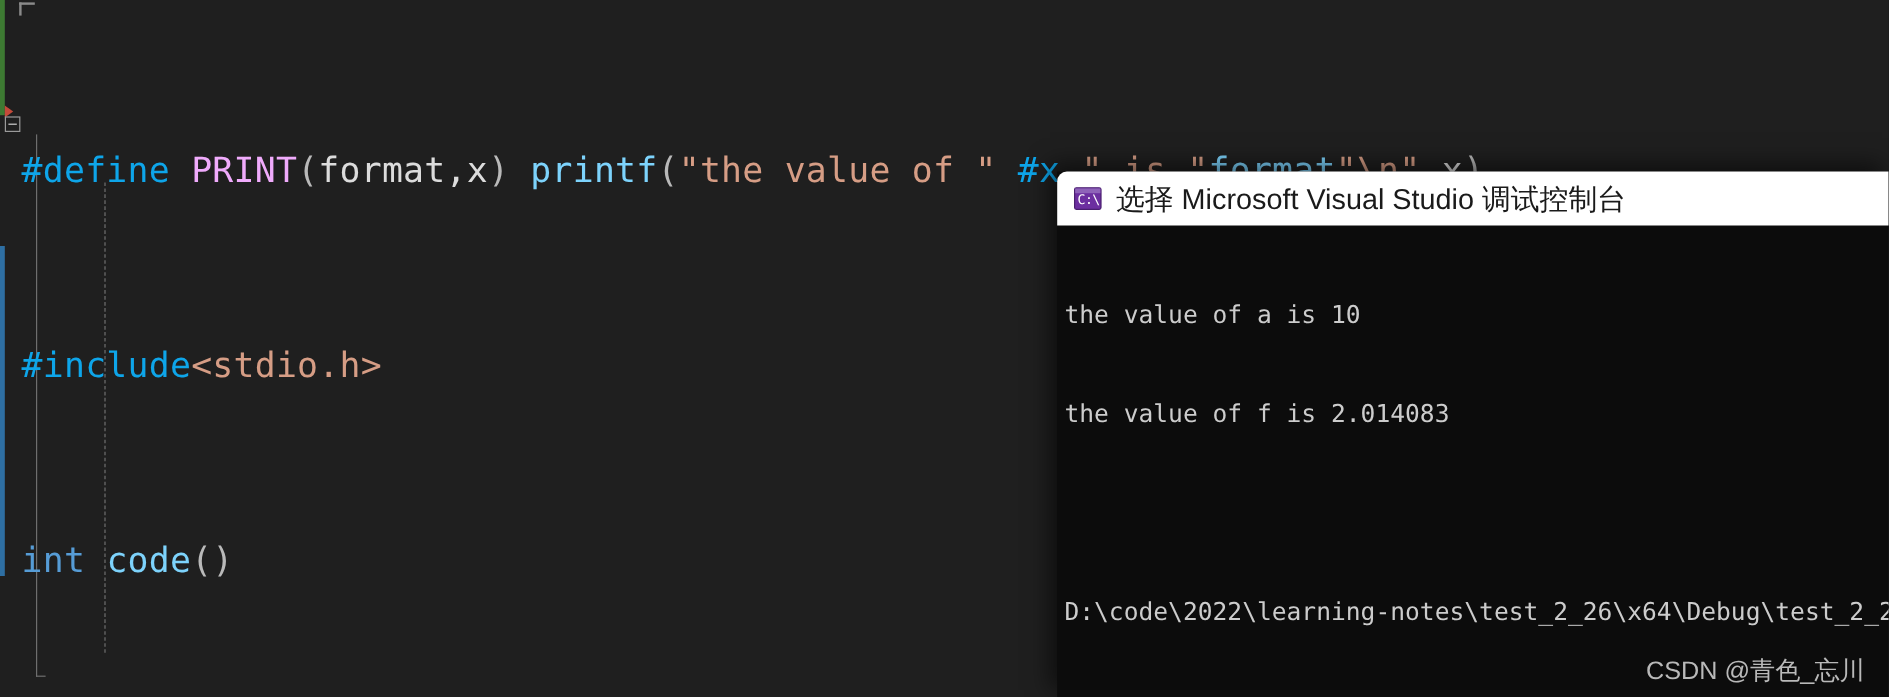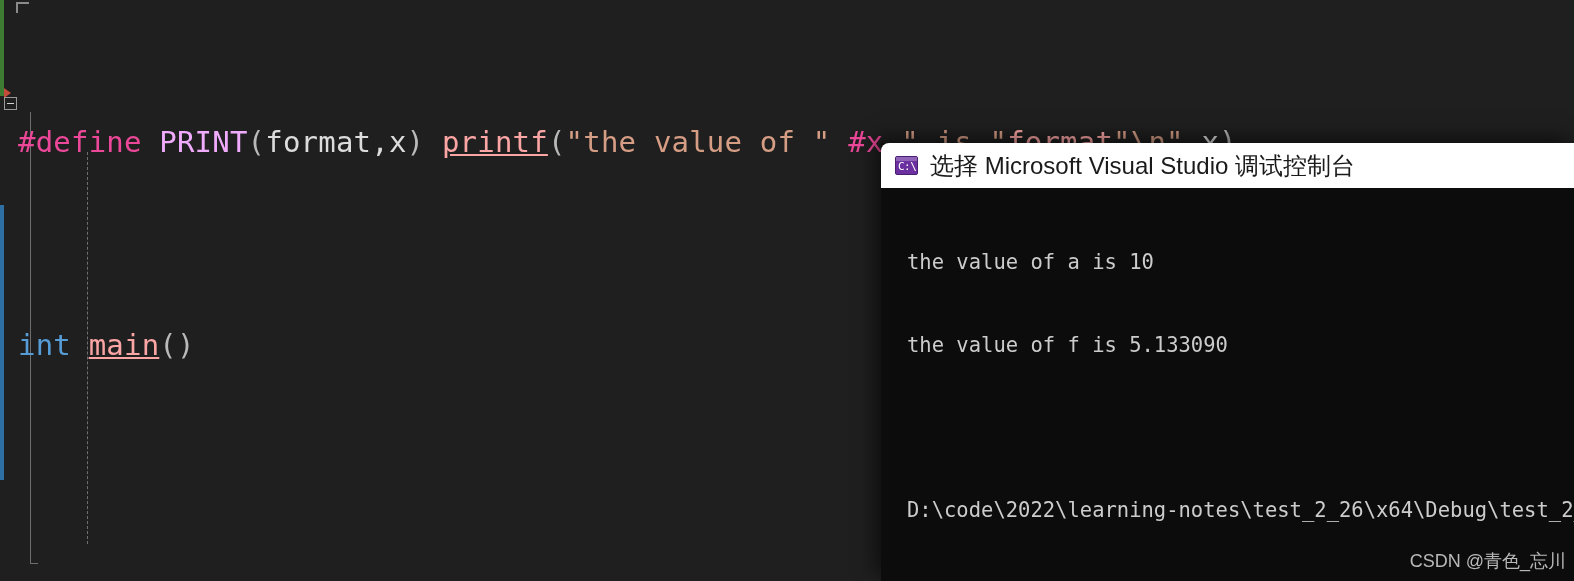--- a/index.html
+++ b/index.html
@@ -93,23 +93,23 @@
     white-space: pre;
   }
   .line {
     height: 40.6px;
     padding-left: 18px;
     box-sizing: border-box;
     position: relative;
   }
 
   
-  .t-pp      { color: #ec4899; }
+  .t-pp      { color: #0ea5e9; }
   .t-macro   { color: #f0abfc; }
-  .t-fn      { color: #fca5a5; text-decoration: underline; }
+  .t-fn      { color: #7dd3fc; }
   .t-str     { color: #d69d85; }
   .t-kw      { color: #569cd6; }
   .t-plain   { color: #dcdcdc; }
   .t-punct   { color: #dcdcdc; }
   .t-paren1  { color: #b9b9b9; }
   .t-hdr     { color: #d69d85; }
 
   
   #console {
     position: absolute;
@@ -162,29 +162,29 @@
   #console-body {
     padding: 6px 0 0 6px;
     font-family: "DejaVu Sans Mono", monospace;
     font-size: 20.5px;
     line-height: 27.5px;
     color: #cccccc;
     white-space: pre;
     overflow: hidden;
     height: 393px;
   }
-  .console-line { height: 27.5px; margin-left: 20px; }
+  .console-line { height: 27.5px; }
   .console-blank { height: 27.5px; }
 
   #watermark {
     position: absolute;
-    right: 8px;
+    right: 20px;
     bottom: 8px;
     font-family: "Liberation Sans", sans-serif;
-    font-size: 18px;
+    font-size: 21px;
     color: #b9b9b9;
     white-space: nowrap;
   }
 </style>
 </head>
 <body>
 
 <div id="screen">
 
   <div id="editor">
@@ -195,22 +195,23 @@
     <div class="red-dot"></div>
     <div class="collapse-box"></div>
     <div class="brace-rail"></div>
     <div class="brace-rail-foot"></div>
     <div class="indent-guide"></div>
 
     <div class="code">
 
       <div class="line"><span class="t-pp">#define</span><span class="t-plain"> </span><span class="t-macro">PRINT</span><span class="t-paren1">(</span><span class="t-plain">format</span><span class="t-punct">,</span><span class="t-plain">x</span><span class="t-paren1">)</span><span class="t-plain"> </span><span class="t-fn">printf</span><span class="t-paren1">(</span><span class="t-str">"the value of "</span><span class="t-plain"> </span><span class="t-pp">#x</span><span class="t-plain"> </span><span class="t-str">" is "</span><span class="t-fn">format</span><span class="t-str">"\n"</span><span class="t-punct">,</span><span class="t-plain">x</span><span class="t-paren1">)</span></div>
 
-
-      <div class="line"><span class="t-kw">int</span><span class="t-plain"> </span><span class="t-fn">main</span><span class="t-paren1">()</span></div>
+      <div class="line"><span class="t-pp">#include</span><span class="t-hdr">&lt;stdio.h&gt;</span></div>
+
+      <div class="line"><span class="t-kw">int</span><span class="t-plain"> </span><span class="t-fn">code</span><span class="t-paren1">()</span></div>
 
       
 
       
 
       
 
       
 
       
@@ -232,21 +233,21 @@
 
   <div id="console">
     <div id="console-titlebar">
       <div id="console-icon">
         <span id="console-icon-text">C:\</span>
       </div>
       <div id="console-title">选择 Microsoft Visual Studio 调试控制台</div>
     </div>
     <div id="console-body">
       <div class="console-line">the value of a is 10</div>
-      <div class="console-line">the value of f is 5.133090</div>
+      <div class="console-line">the value of f is 2.014083</div>
       <div class="console-blank"></div>
       <div class="console-line">D:\code\2022\learning-notes\test_2_26\x64\Debug\test_2_26.</div>
       
     </div>
   </div>
 
   <div id="watermark">CSDN @青色_忘川</div>
 
 </div>
 

